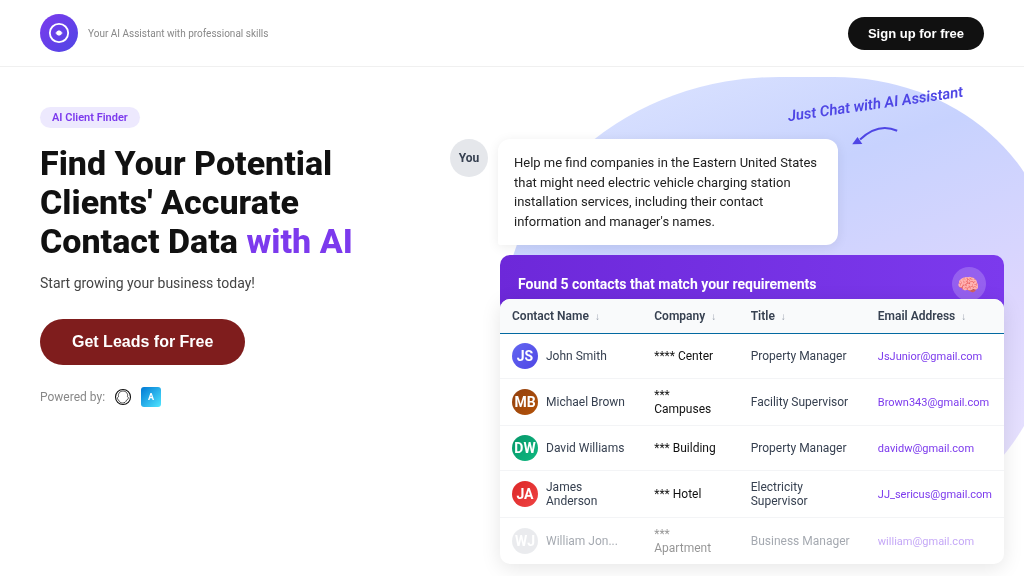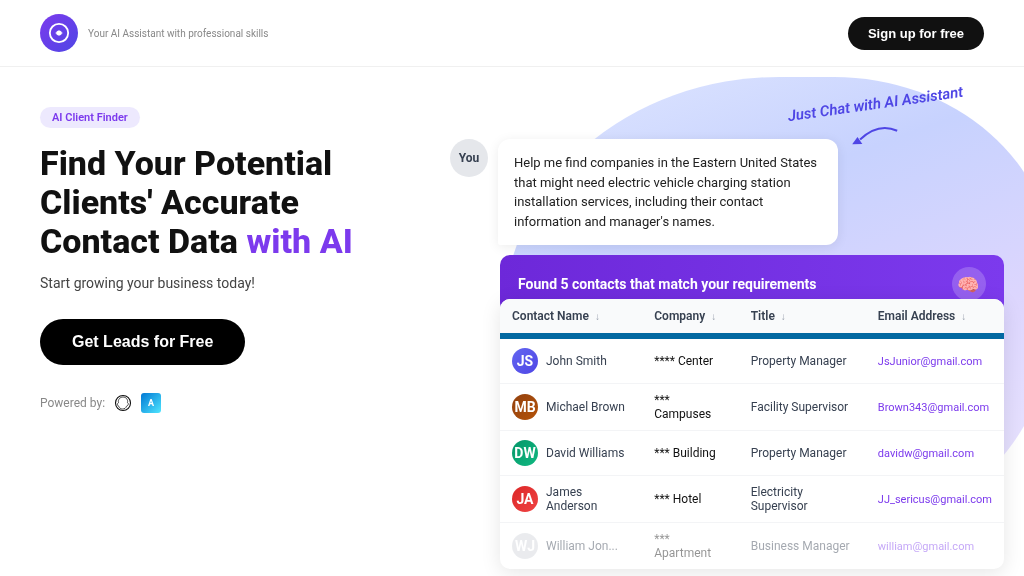--- a/index.html
+++ b/index.html
@@ -96,29 +96,29 @@
     .headline .accent {
       color: #7c3aed;
     }
     .subheadline {
       font-size: 14px;
       color: #444;
       margin-bottom: 28px;
     }
     .cta-btn {
       display: inline-block;
-      background: #000000;
+      background: #7f1d1d;
       color: #fff;
       border: none;
       border-radius: 28px;
       padding: 14px 32px;
       font-size: 16px;
       font-weight: 700;
       cursor: pointer;
-      margin-bottom: 28px;
+      margin-bottom: 22px;
       width: fit-content;
     }
     .powered-by {
       display: flex;
       align-items: center;
       gap: 8px;
       font-size: 12px;
       color: #888;
     }
     .powered-icon {
@@ -258,21 +258,21 @@
       z-index: 3;
       overflow: hidden;
     }
     .contacts-table {
       width: 100%;
       border-collapse: collapse;
       font-size: 12px;
     }
     .contacts-table thead tr {
       background: #f9fafb;
-      border-bottom: 6px solid #0369a1;
+      border-bottom: 1px solid #0369a1;
     }
     .contacts-table th {
       padding: 10px 12px;
       text-align: left;
       font-weight: 600;
       color: #374151;
       font-size: 12px;
     }
     .contacts-table th .sort-arrow {
       color: #9ca3af;

